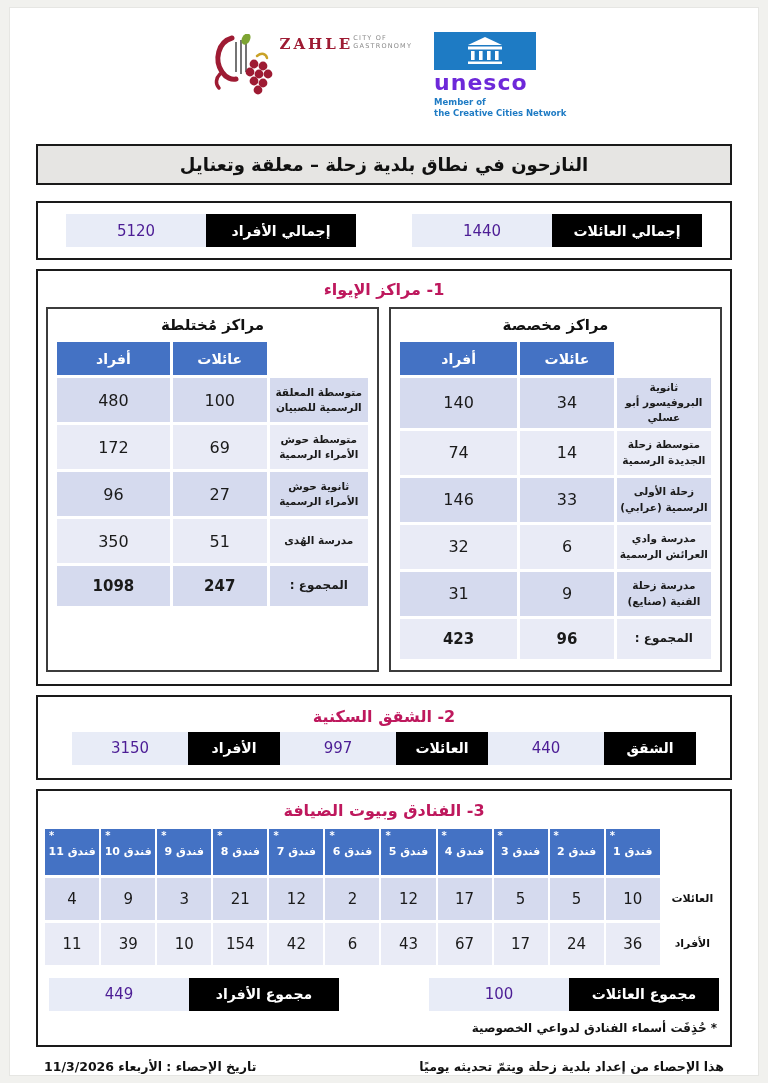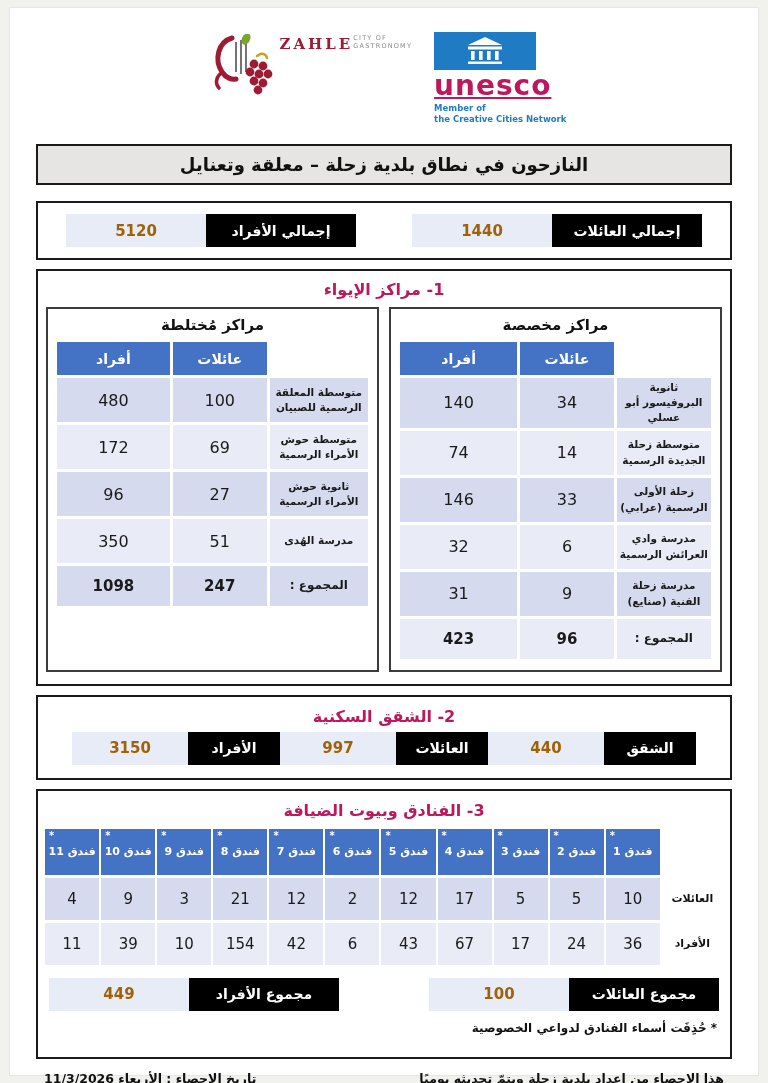--- a/index.html
+++ b/index.html
@@ -8,35 +8,35 @@
   .doc { position:absolute; left:9px; top:7px; width:750px; height:1069px;
          background:#ffffff; border:1px solid #e6e6e3; padding:22px 26px 10px 26px; }
 
   
   .logos { display:flex; justify-content:center; align-items:flex-start; gap:22px; height:104px; }
   .zahle { display:flex; flex-direction:row; align-items:flex-start; padding-top:4px; }
   .zahle-name { font-family:"DejaVu Serif", serif; color:#9e1b33; font-weight:700; font-size:15px; letter-spacing:3px; margin-top:1px; }
   .zahle-sub { color:#8a8a8a; font-size:6.5px; letter-spacing:1.2px; text-align:left; width:100%; line-height:1.25; }
   .unesco { display:flex; flex-direction:column; align-items:flex-start; padding-top:2px; }
   .unesco-box { width:102px; height:38px; background:#1e7bc4; display:flex; align-items:center; justify-content:center; }
-  .unesco-name { color:#be185d; font-weight:700; font-size:28px; line-height:1.0; letter-spacing:1px; margin-top:2px;text-decoration:underline; }
+  .unesco-name { color:#6d28d9; font-weight:700; font-size:22px; line-height:1.0; letter-spacing:1px; margin-top:2px; }
   .unesco-member { color:#1e7bc4; font-size:8.5px; font-weight:600; line-height:1.35; margin-top:3px; }
 
   
   .title-box { margin-top:10px; border:2px solid #1a1a1a; background:#e6e5e3;
                text-align:center; font-weight:700; font-size:18px; color:#111;
                padding:8px 4px; }
   .frame { border:2px solid #1a1a1a; background:#fff; }
   .summary { margin-top:16px; padding:11px 28px; display:flex; direction:rtl;
              justify-content:space-between; }
 
   .pair { display:flex; direction:rtl; height:33px; }
   .lbl { background:#000000; color:#fff; font-weight:700; font-size:14px;
          display:flex; align-items:center; justify-content:center; }
-  .val { background:#e8ecf7; color:#a16207; font-weight:700; font-size:15px;
+  .val { background:#e8ecf7; color:#4c1d95; font-weight:400; font-size:15px;
          display:flex; align-items:center; justify-content:center; }
   .w-lbl-lg { width:150px; } .w-val-lg { width:140px; }
   .w-lbl-md { width:92px; }  .w-val-md { width:116px; }
 
   .sec-heading { color:#be185d; font-weight:700; font-size:16px; text-align:center;
                  padding:5px 0 4px 0; direction:rtl; }
 
   
   .section1 { margin-top:9px; padding:4px 8px 12px 8px; }
   .subboxes { display:flex; direction:rtl; justify-content:space-between; gap:10px; margin-top:4px; }
@@ -54,21 +54,21 @@
   .ctable tr.total-row td.name { font-size:12px; }
   .ctable tr.total-row td.num { font-size:15px; }
   .col-name-r { width:98px; } .col-fam-r { width:100px; } .col-ind-r { width:128px; }
   .col-name-l { width:104px; } .col-fam-l { width:100px; } .col-ind-l { width:122px; }
 
   
   .section2 { margin-top:9px; padding:5px 8px 13px 8px; }
   .s2-row { display:flex; direction:rtl; justify-content:space-between; padding:2px 26px 0 26px; }
 
   
-  .section3 { margin-top:9px; padding:5px 5px 20px 5px; }
+  .section3 { margin-top:9px; padding:5px 5px 8px 5px; }
   table.htable { direction:rtl; border-collapse:separate; border-spacing:2px 3px; margin:2px auto 0 auto; }
   .htable .hcorner { background:transparent; width:62px; }
   .htable th.hcell { position:relative; background:#4472c4; color:#fff; font-weight:700;
                      font-size:11px; width:55px; height:46px; vertical-align:middle; }
   .htable .ast { position:absolute; top:1px; left:4px; font-size:10px; color:#fff; }
   .htable td.hlabel { background:#fff; color:#111; font-weight:700; font-size:11px;
                       text-align:center; }
   .htable td.hnum { text-align:center; font-size:15px; color:#1a1a1a; height:42px; }
   .s3-totals { display:flex; direction:rtl; justify-content:space-between; padding:10px 6px 0 6px; }
   .footnote { direction:rtl; text-align:right; font-weight:700; font-size:12px; color:#111;

